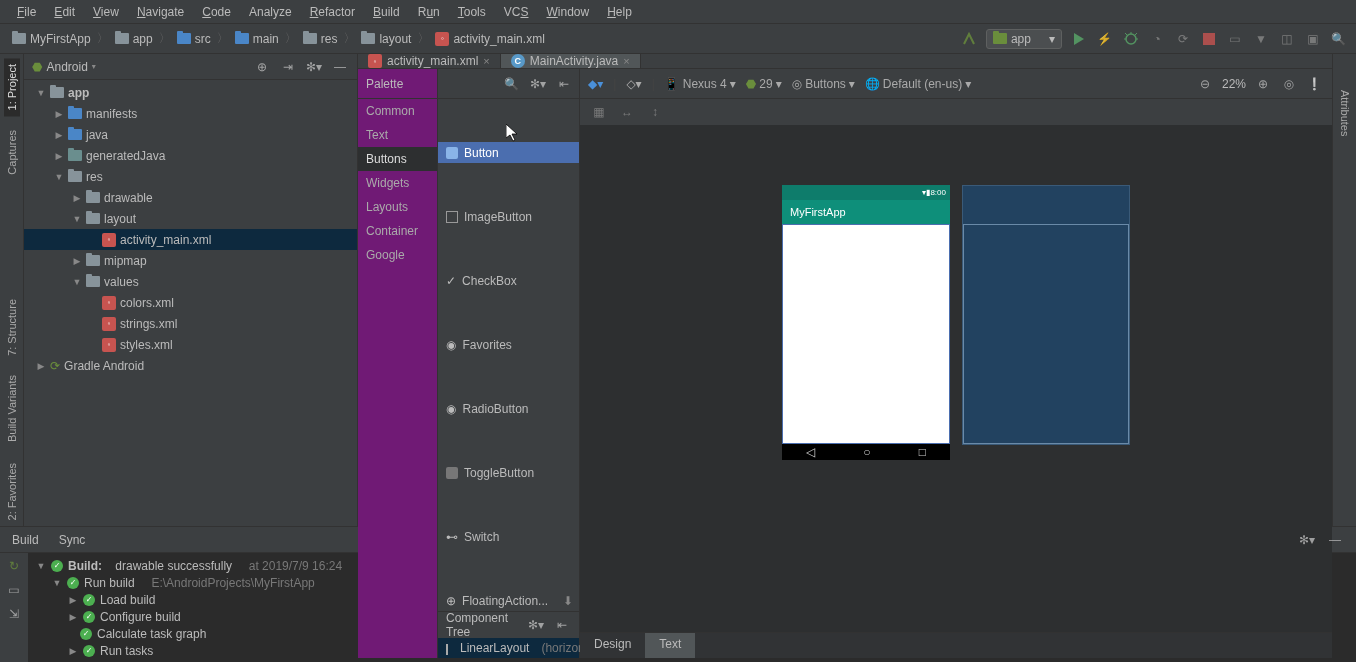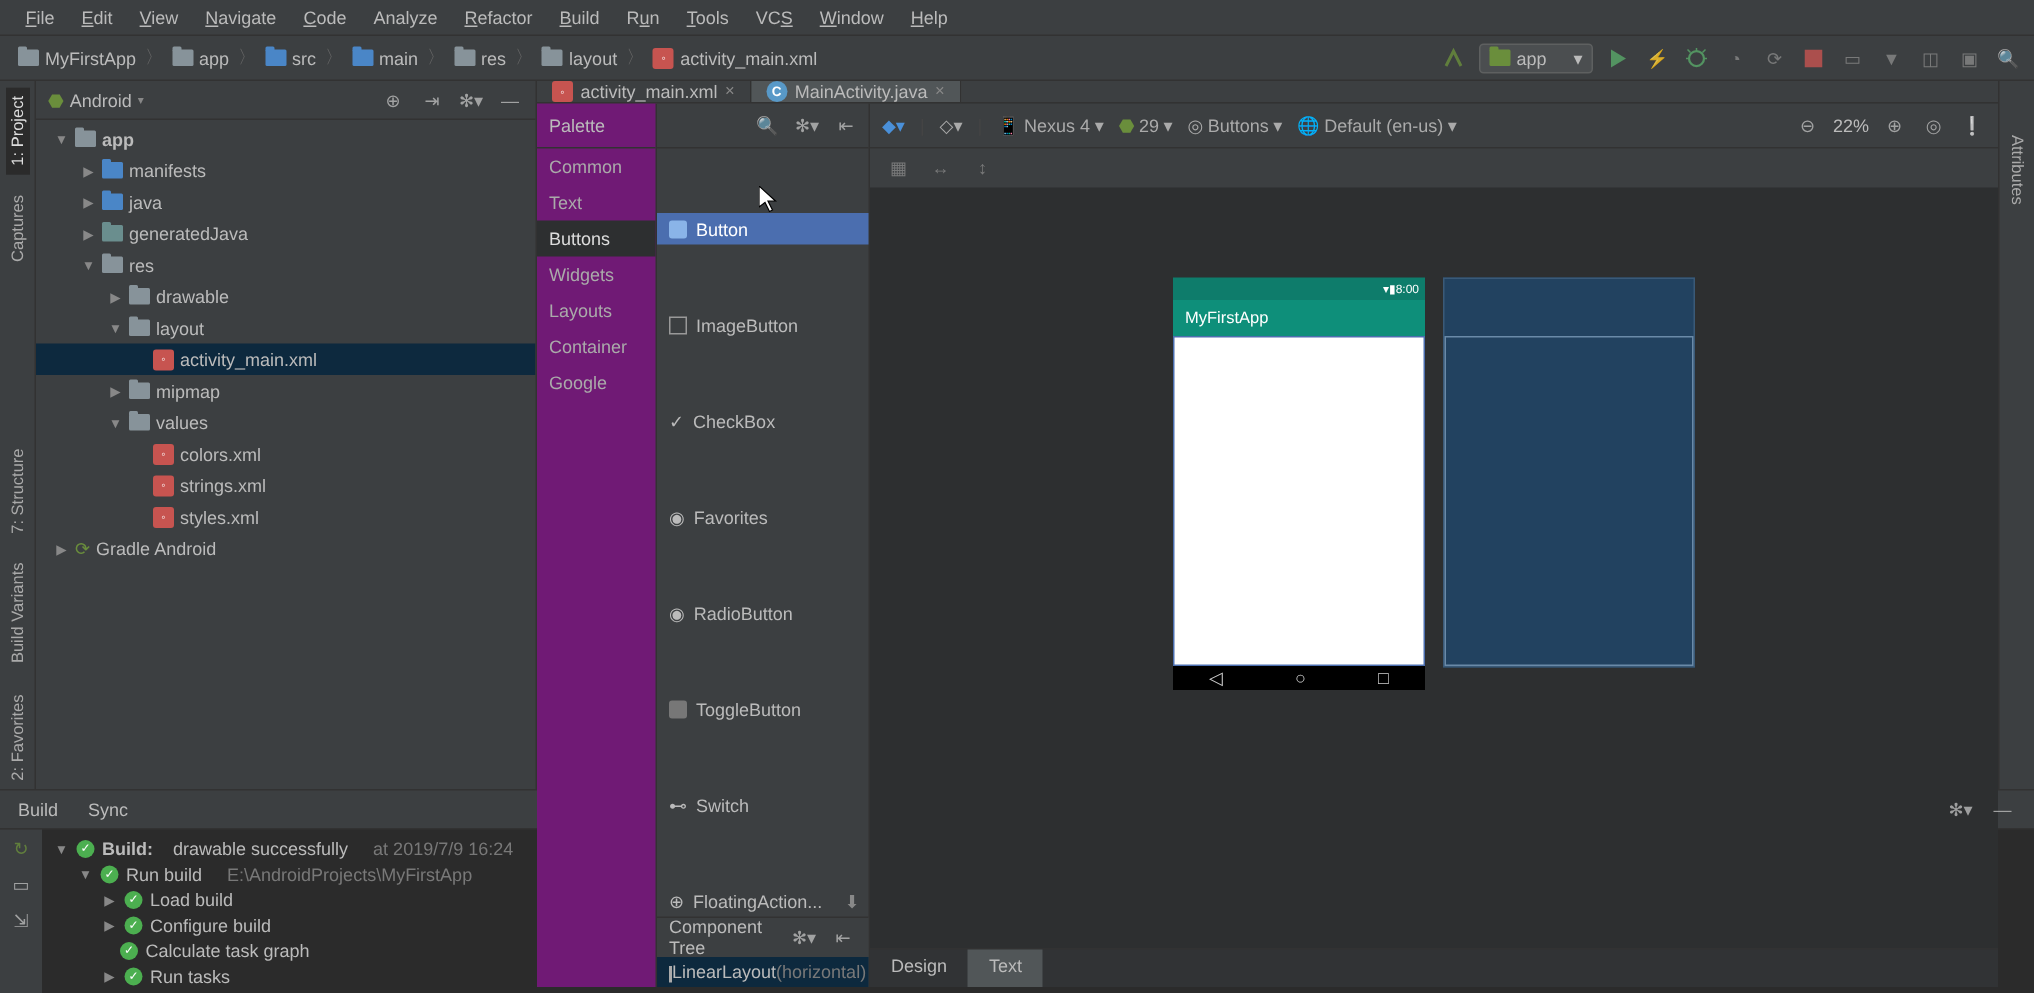--- a/index.html
+++ b/index.html
@@ -51,21 +51,21 @@
 .canvas-stage { flex:1; display:flex; align-items:flex-start; justify-content:center; gap:12px; padding-top:0px; position:relative; }
 .phone { width:168px; }
 .phone-status { height:15px; background:#0e7c6b; display:flex; justify-content:flex-end; align-items:center; padding-right:4px; }
 .phone-title { height:24px; background:#0e8f7a; color:#fff; padding-left:8px; display:flex; align-items:center; font-size:11px; }
 .phone-body { height:220px; background:#fff; border:1px solid #4b6eaf; }
 .phone-nav { height:16px; background:#000; display:flex; justify-content:space-around; align-items:center; color:#ccc; font-size:10px; }
 .blueprint { width:168px; height:260px; background:#224260; border:1px solid #3a5a78; position:relative; }
 .blueprint-inner { position:absolute; top:38px; left:0; right:0; bottom:0; border:1px solid #6a8aa8; }
 .comp-tree { border-top:1px solid #323232; background:#3c3f41; }
 .comp-header { height:26px; display:flex; align-items:center; padding:0 8px; }
-.comp-row { display:flex; align-items:flex-end; gap:0; padding:3px 8px; background:#0d293e; }
+.comp-row { display:flex; align-items:flex-end; gap:12px; padding:3px 8px; background:#0d293e; }
 .comp-row .dim { color:#787878; }
 .design-tabs { height:26px; display:flex; background:#313335; border-top:1px solid #323232; }
 .dtab { padding:4px 14px; cursor:pointer; }
 .dtab.active { background:#515658; }
 .right-rail { width:24px; background:#3c3f41; border-left:1px solid #323232; display:flex; flex-direction:column; align-items:center; padding-top:30px; }
 .bottom-bar { height:26px; background:#3c3f41; border-top:1px solid #323232; display:flex; align-items:center; padding:0 12px; gap:20px; }
 .build-panel { height:110px; background:#2b2b2b; border-top:1px solid #323232; display:flex; }
 .build-rail { width:28px; background:#3c3f41; display:flex; flex-direction:column; align-items:center; padding-top:4px; gap:6px; }
 .build-tree { flex:1; padding:4px 8px; overflow:hidden; }
 .brow { display:flex; align-items:center; height:17px; gap:5px; }

